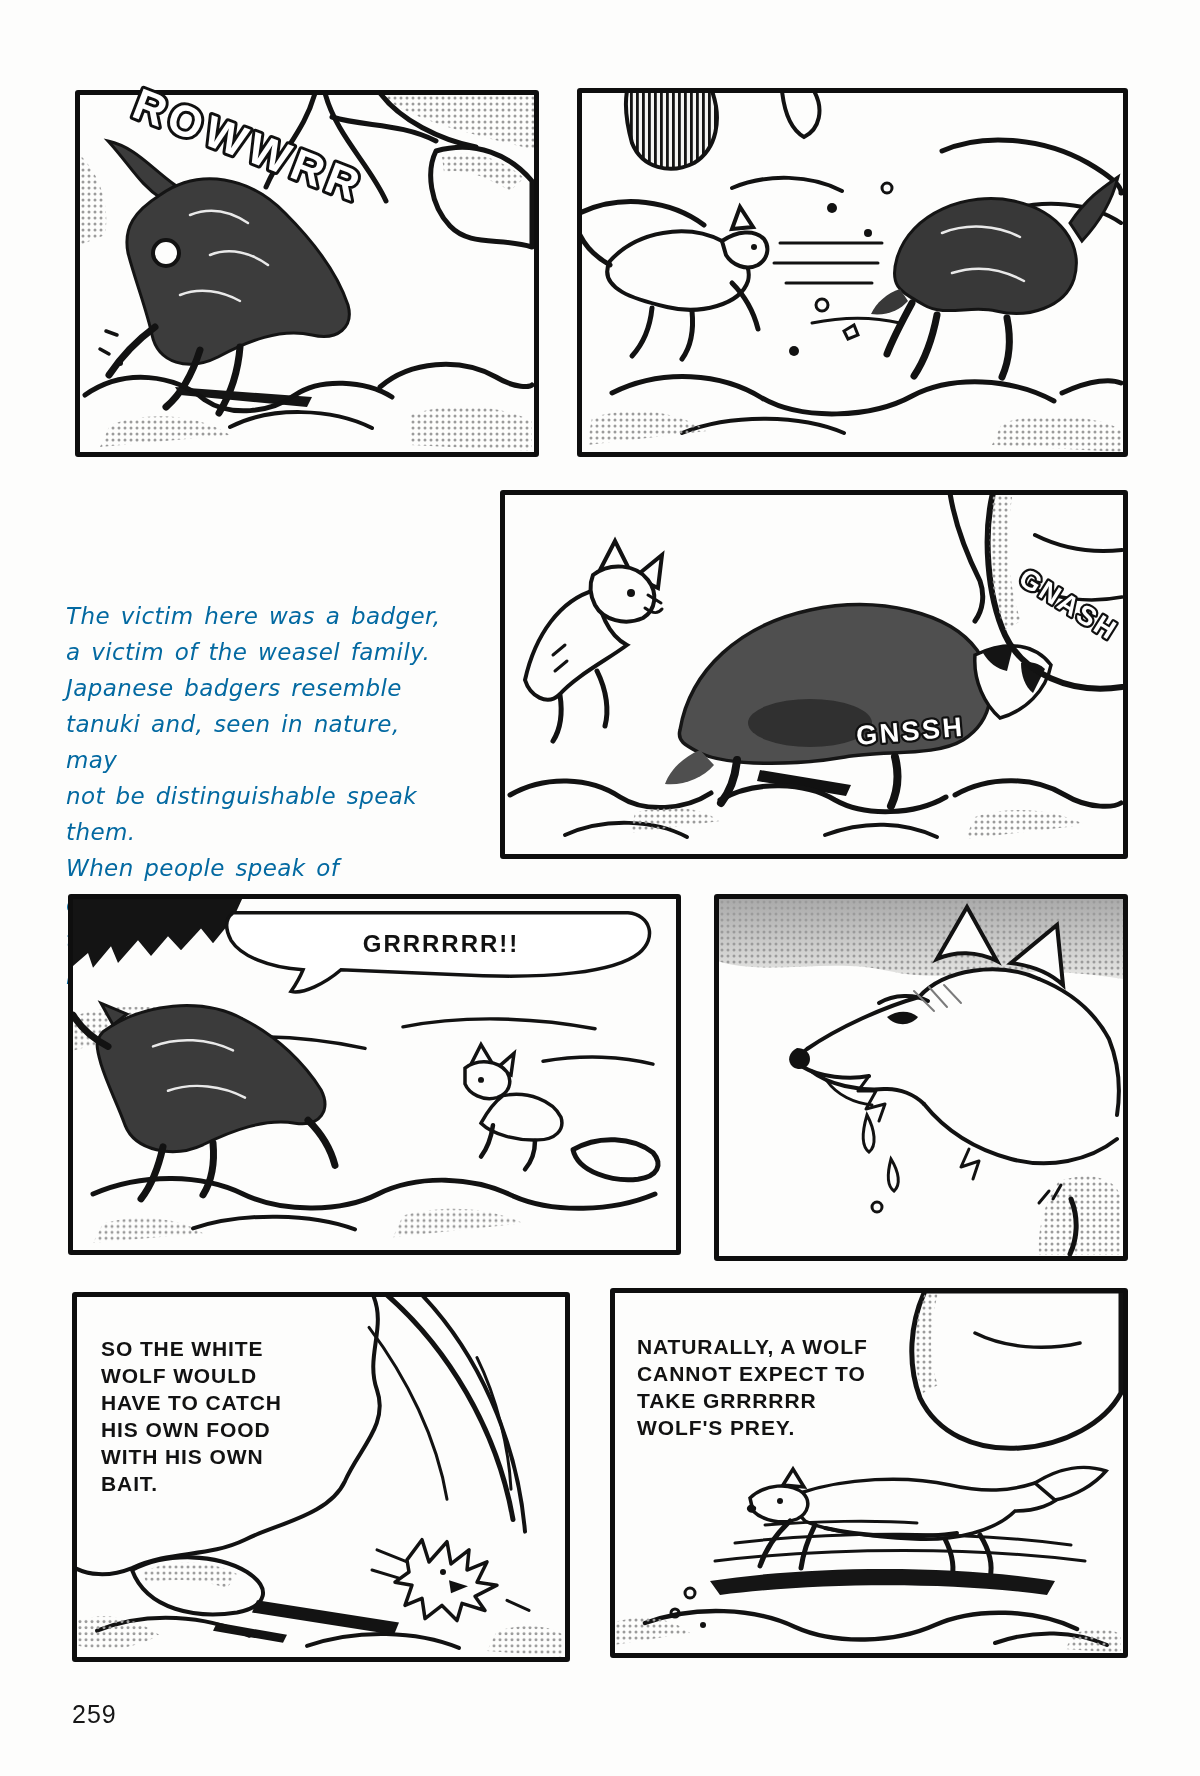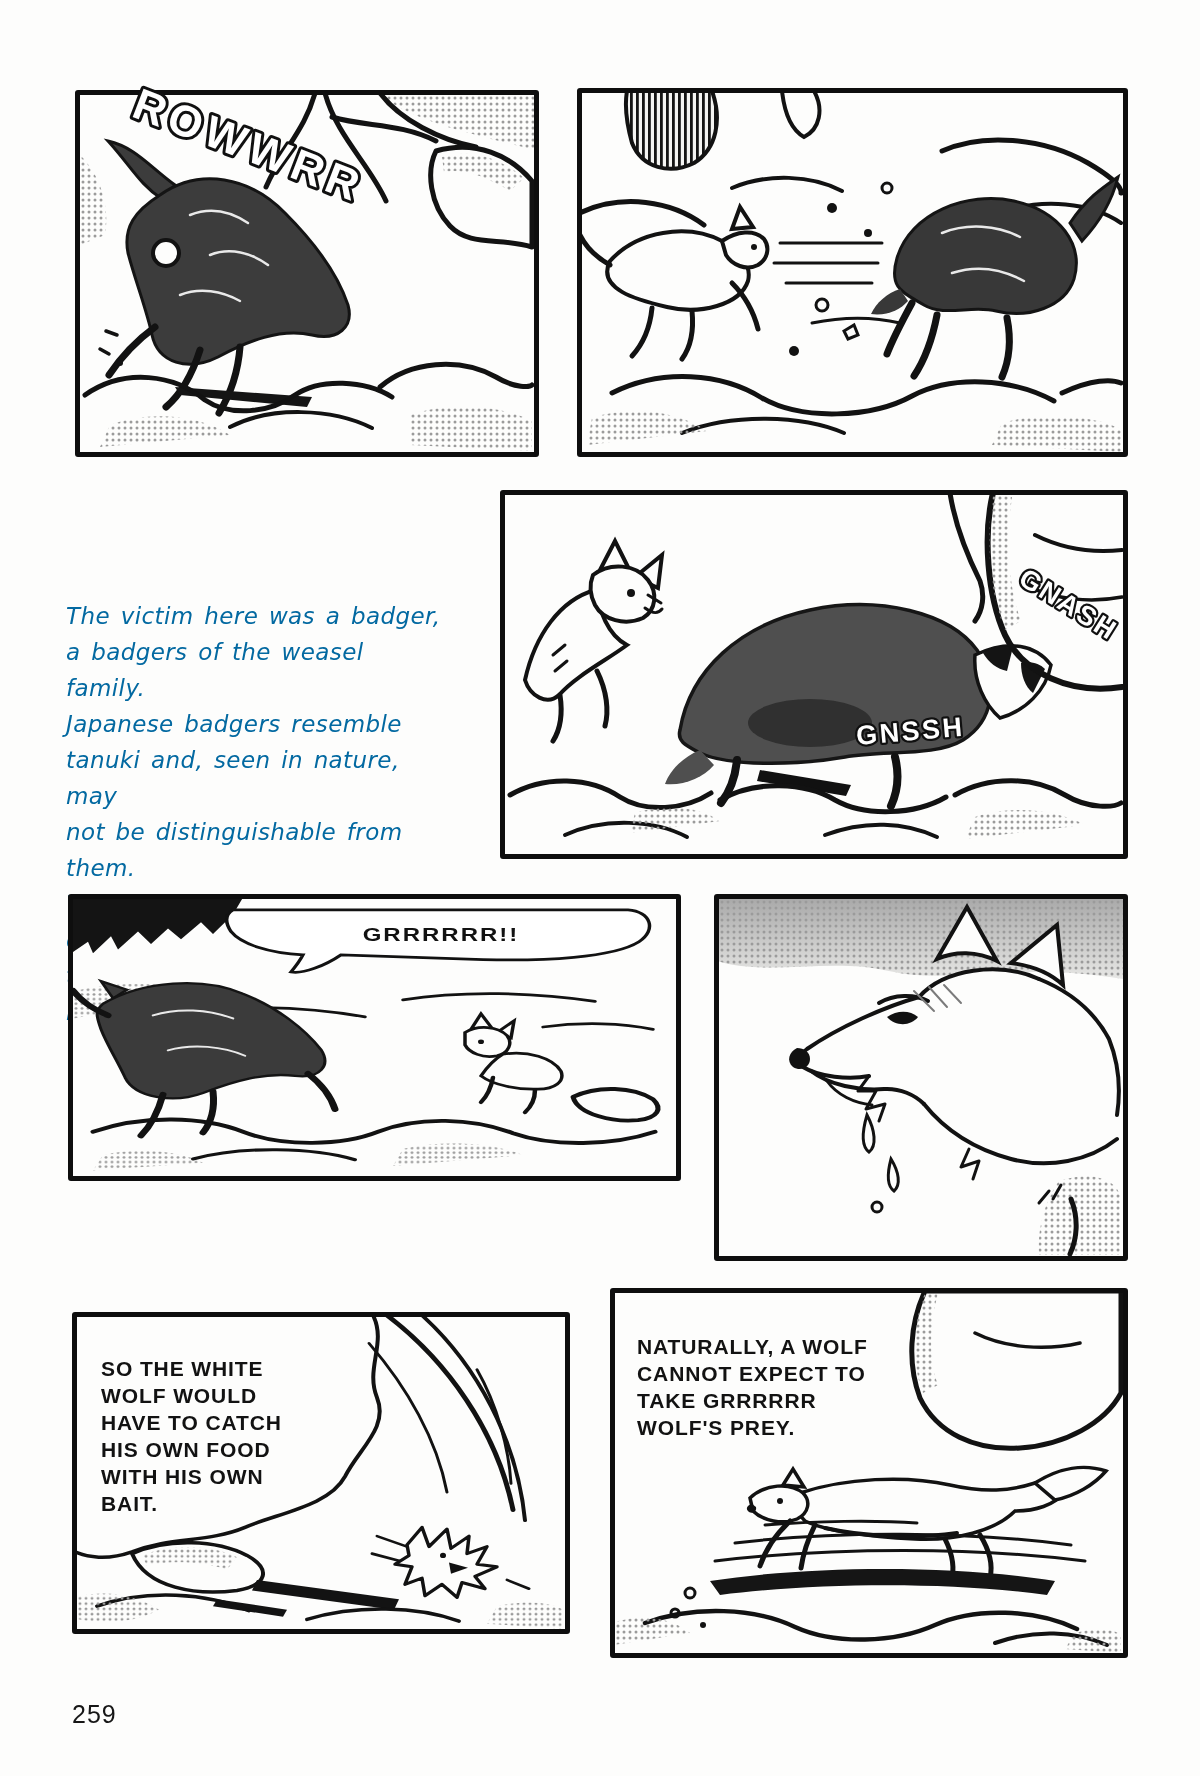--- a/index.html
+++ b/index.html
@@ -230,30 +230,30 @@
         <path d="M130,318 C160,308 195,312 215,326 L125,338 Z" fill="url(#ht3)"></path>
         <path d="M470,322 C505,310 550,314 580,330 L460,344 Z" fill="url(#ht3)"></path>
       </g>
       <text class="sfx" x="352" y="250" transform="rotate(-5 352 250)" font-size="27" letter-spacing="2.5" stroke-width="4.5">GNSSH</text>
       <text class="sfx" x="512" y="88" transform="rotate(32 512 88)" font-size="27" letter-spacing="2.5" stroke-width="4.5">GNASH</text>
     </svg>
   </div>
 
   <div class="narration">
     <div>The victim here was a badger,</div>
-    <div>a badgers of the weasel family.</div>
+    <div>a victim of the weasel family.</div>
     <div>Japanese badgers resemble</div>
     <div>tanuki and, seen in nature, may</div>
-    <div>not be distinguishable from them.</div>
+    <div>not be distinguishable speak them.</div>
     <div>When people speak of delicious</div>
     <div>tanuki broth, they are actually</div>
     <div>referring to badger broth.</div>
   </div>
 
-  <div class="panel" id="p4" style="left:68px;top:894px;width:613px;height:287px;">
+  <div class="panel" id="p4" style="left:68px;top:894px;width:613px;height:361px;">
     <svg viewBox="0 0 603 357" preserveAspectRatio="none">
       <defs>
         <pattern id="ht4" width="6" height="6" patternUnits="userSpaceOnUse">
           <circle cx="3" cy="3" r="1.5" fill="#9b9b9b"></circle>
         </pattern>
       </defs>
       <g>
         <path d="M-2,70 L15,55 L20,70 L38,48 L45,65 L65,42 L78,58 L95,38 L108,52 L128,30 L140,45 L160,20 L170,-2 L-2,-2 Z" fill="#141414"></path>
       </g>
       <g>
@@ -346,21 +346,21 @@
         <circle cx="158" cy="308" r="5" fill="#fdfdfc" stroke="#121212" stroke-width="3"></circle>
       </g>
       <g>
         <path d="M340,282 C370,272 398,278 402,300 L402,356 L320,356 C318,330 326,302 340,282 Z" fill="url(#ht5)"></path>
         <path class="stroke" stroke-width="5" d="M352,300 C360,320 358,340 351,355"></path>
         <path class="stroke" stroke-width="3" d="M330,292 L320,304 M342,286 L334,300"></path>
       </g>
     </svg>
   </div>
 
-  <div class="panel" id="p6" style="left:72px;top:1292px;width:498px;height:322px;margin-top:20px;">
+  <div class="panel" id="p6" style="left:72px;top:1292px;width:498px;height:370px;">
     <svg viewBox="0 0 488 356" preserveAspectRatio="none">
       <defs>
         <pattern id="ht6" width="6" height="6" patternUnits="userSpaceOnUse">
           <circle cx="3" cy="3" r="1.5" fill="#9b9b9b"></circle>
         </pattern>
       </defs>
       <path class="stroke" stroke-width="4" d="M296,-2 C310,30 288,58 300,92 C312,126 282,150 268,182 C252,216 200,224 168,240 C130,258 95,250 55,268 C30,278 10,274 -2,268"></path>
       <g class="stroke">
         <path stroke-width="5" d="M310,-2 C370,50 420,130 436,220"></path>
         <path stroke-width="4" d="M345,-2 C400,55 440,140 448,232"></path>

